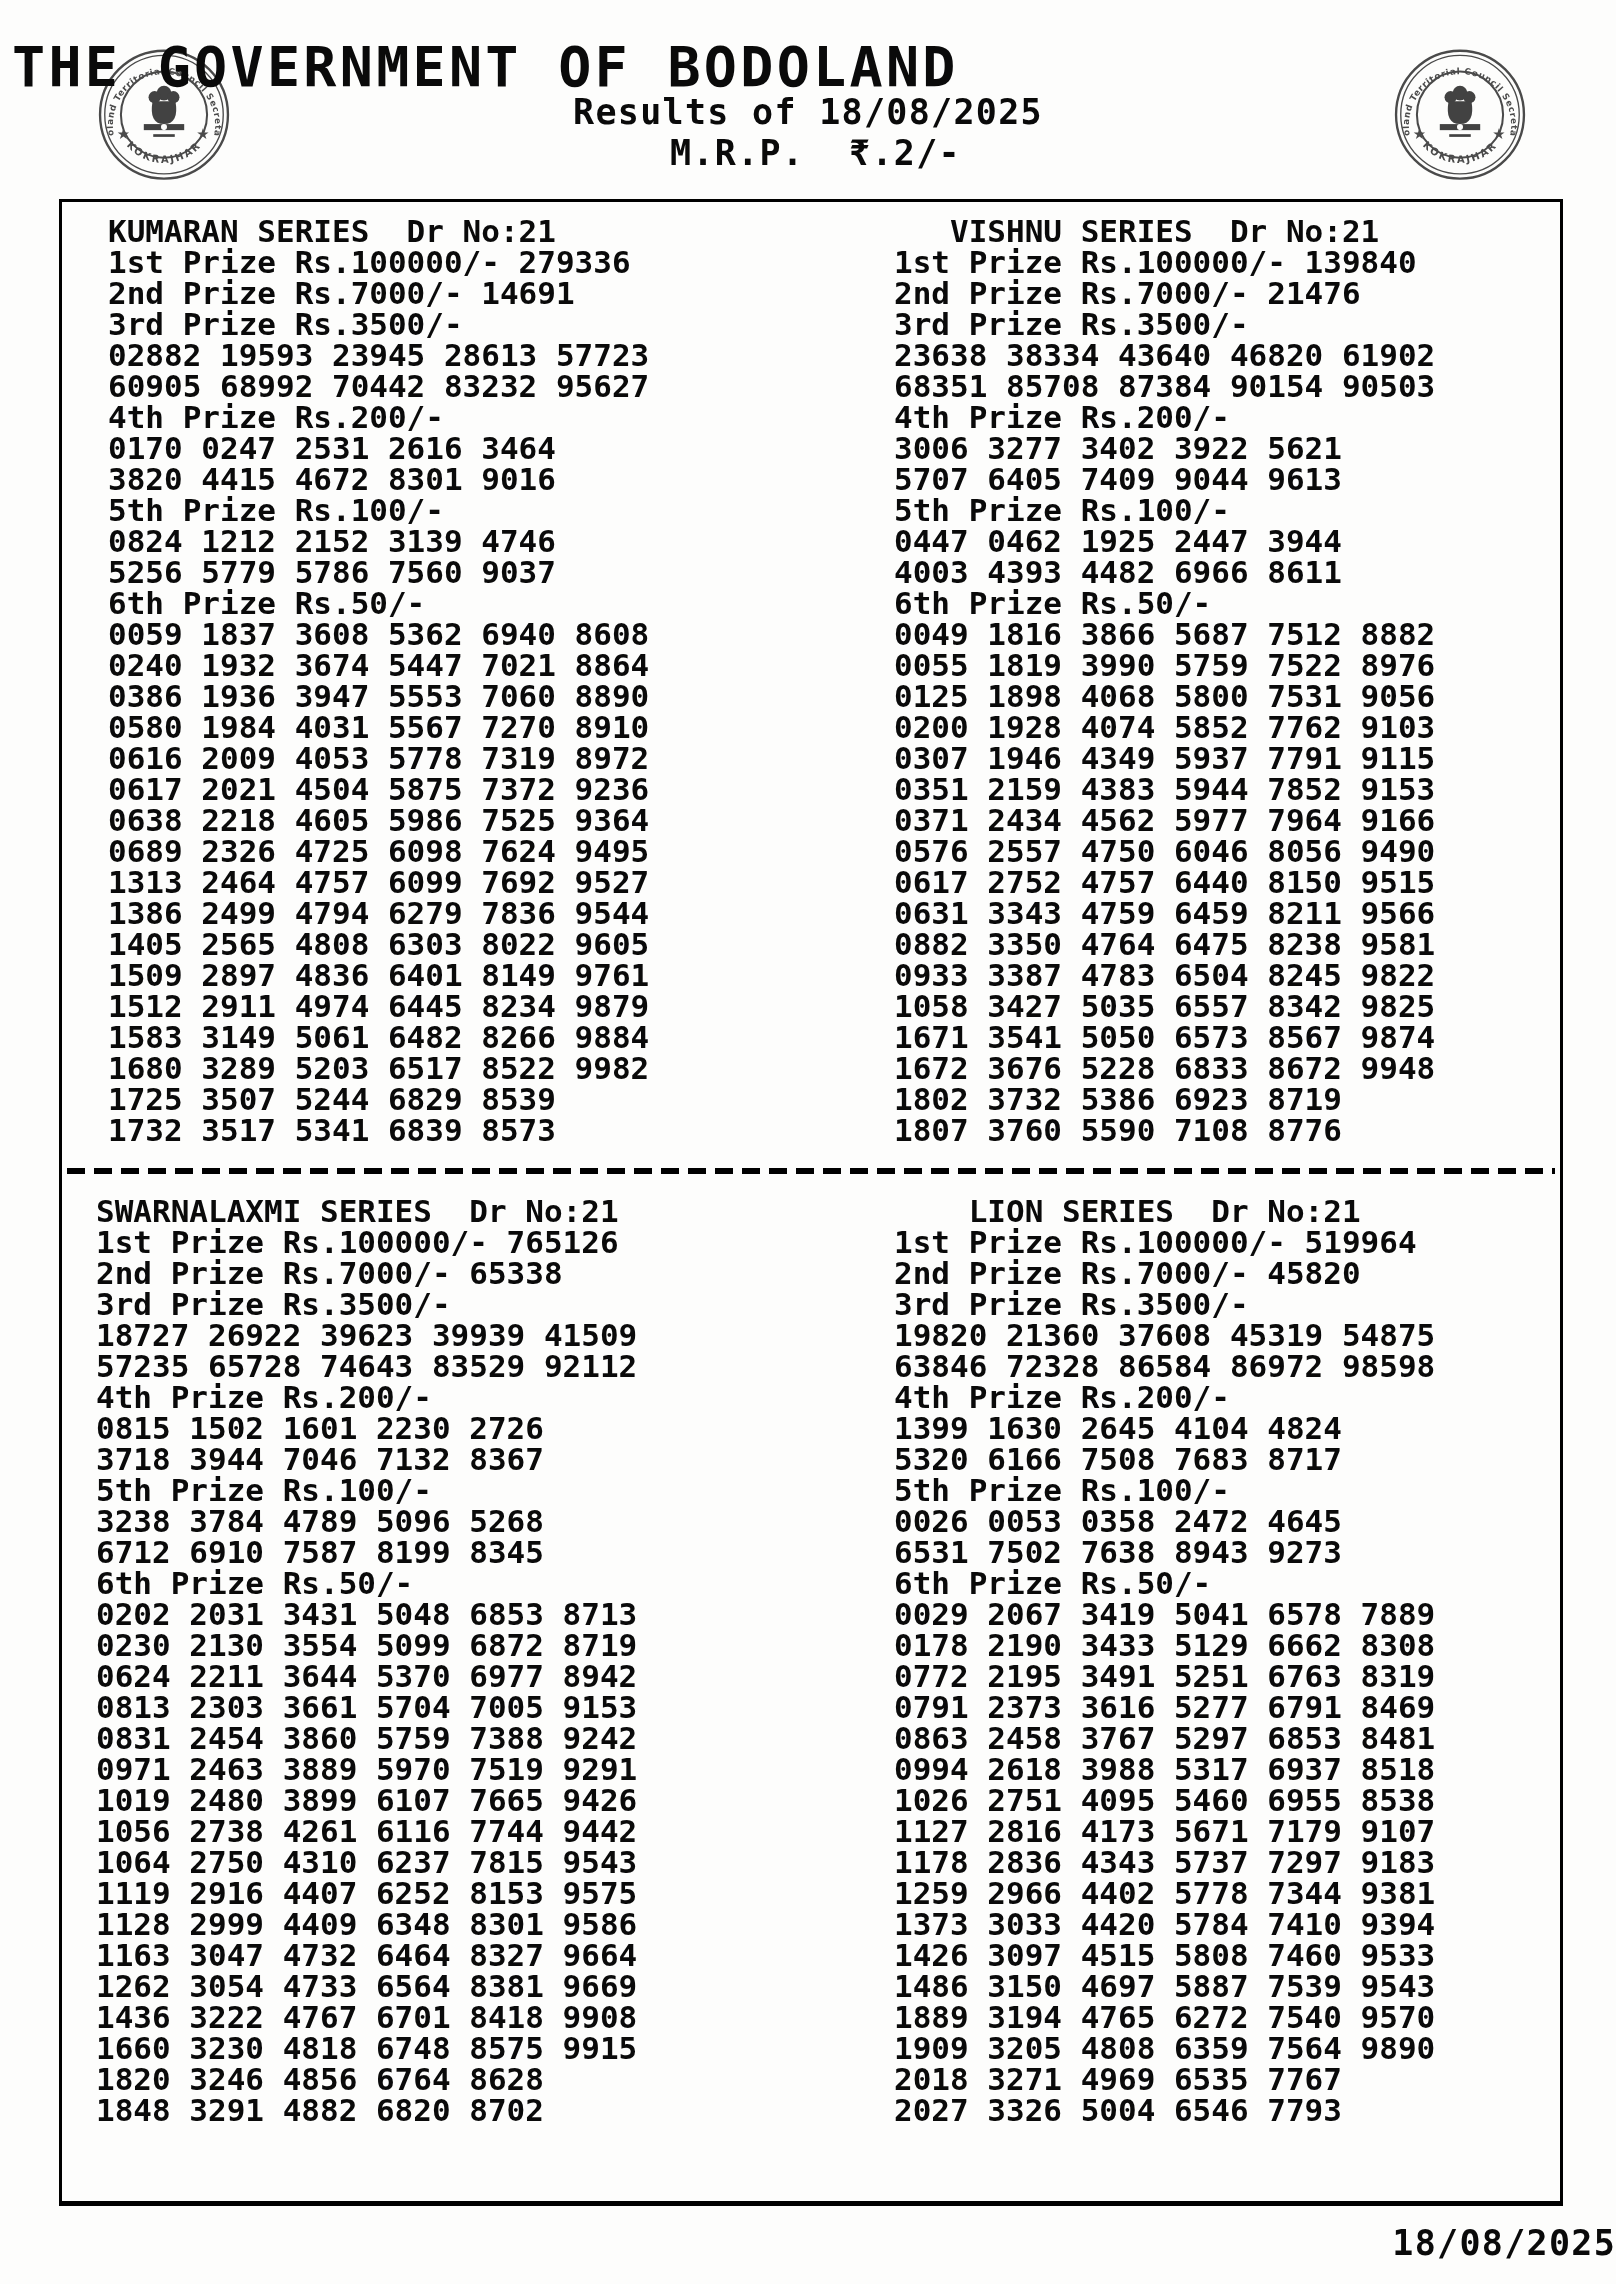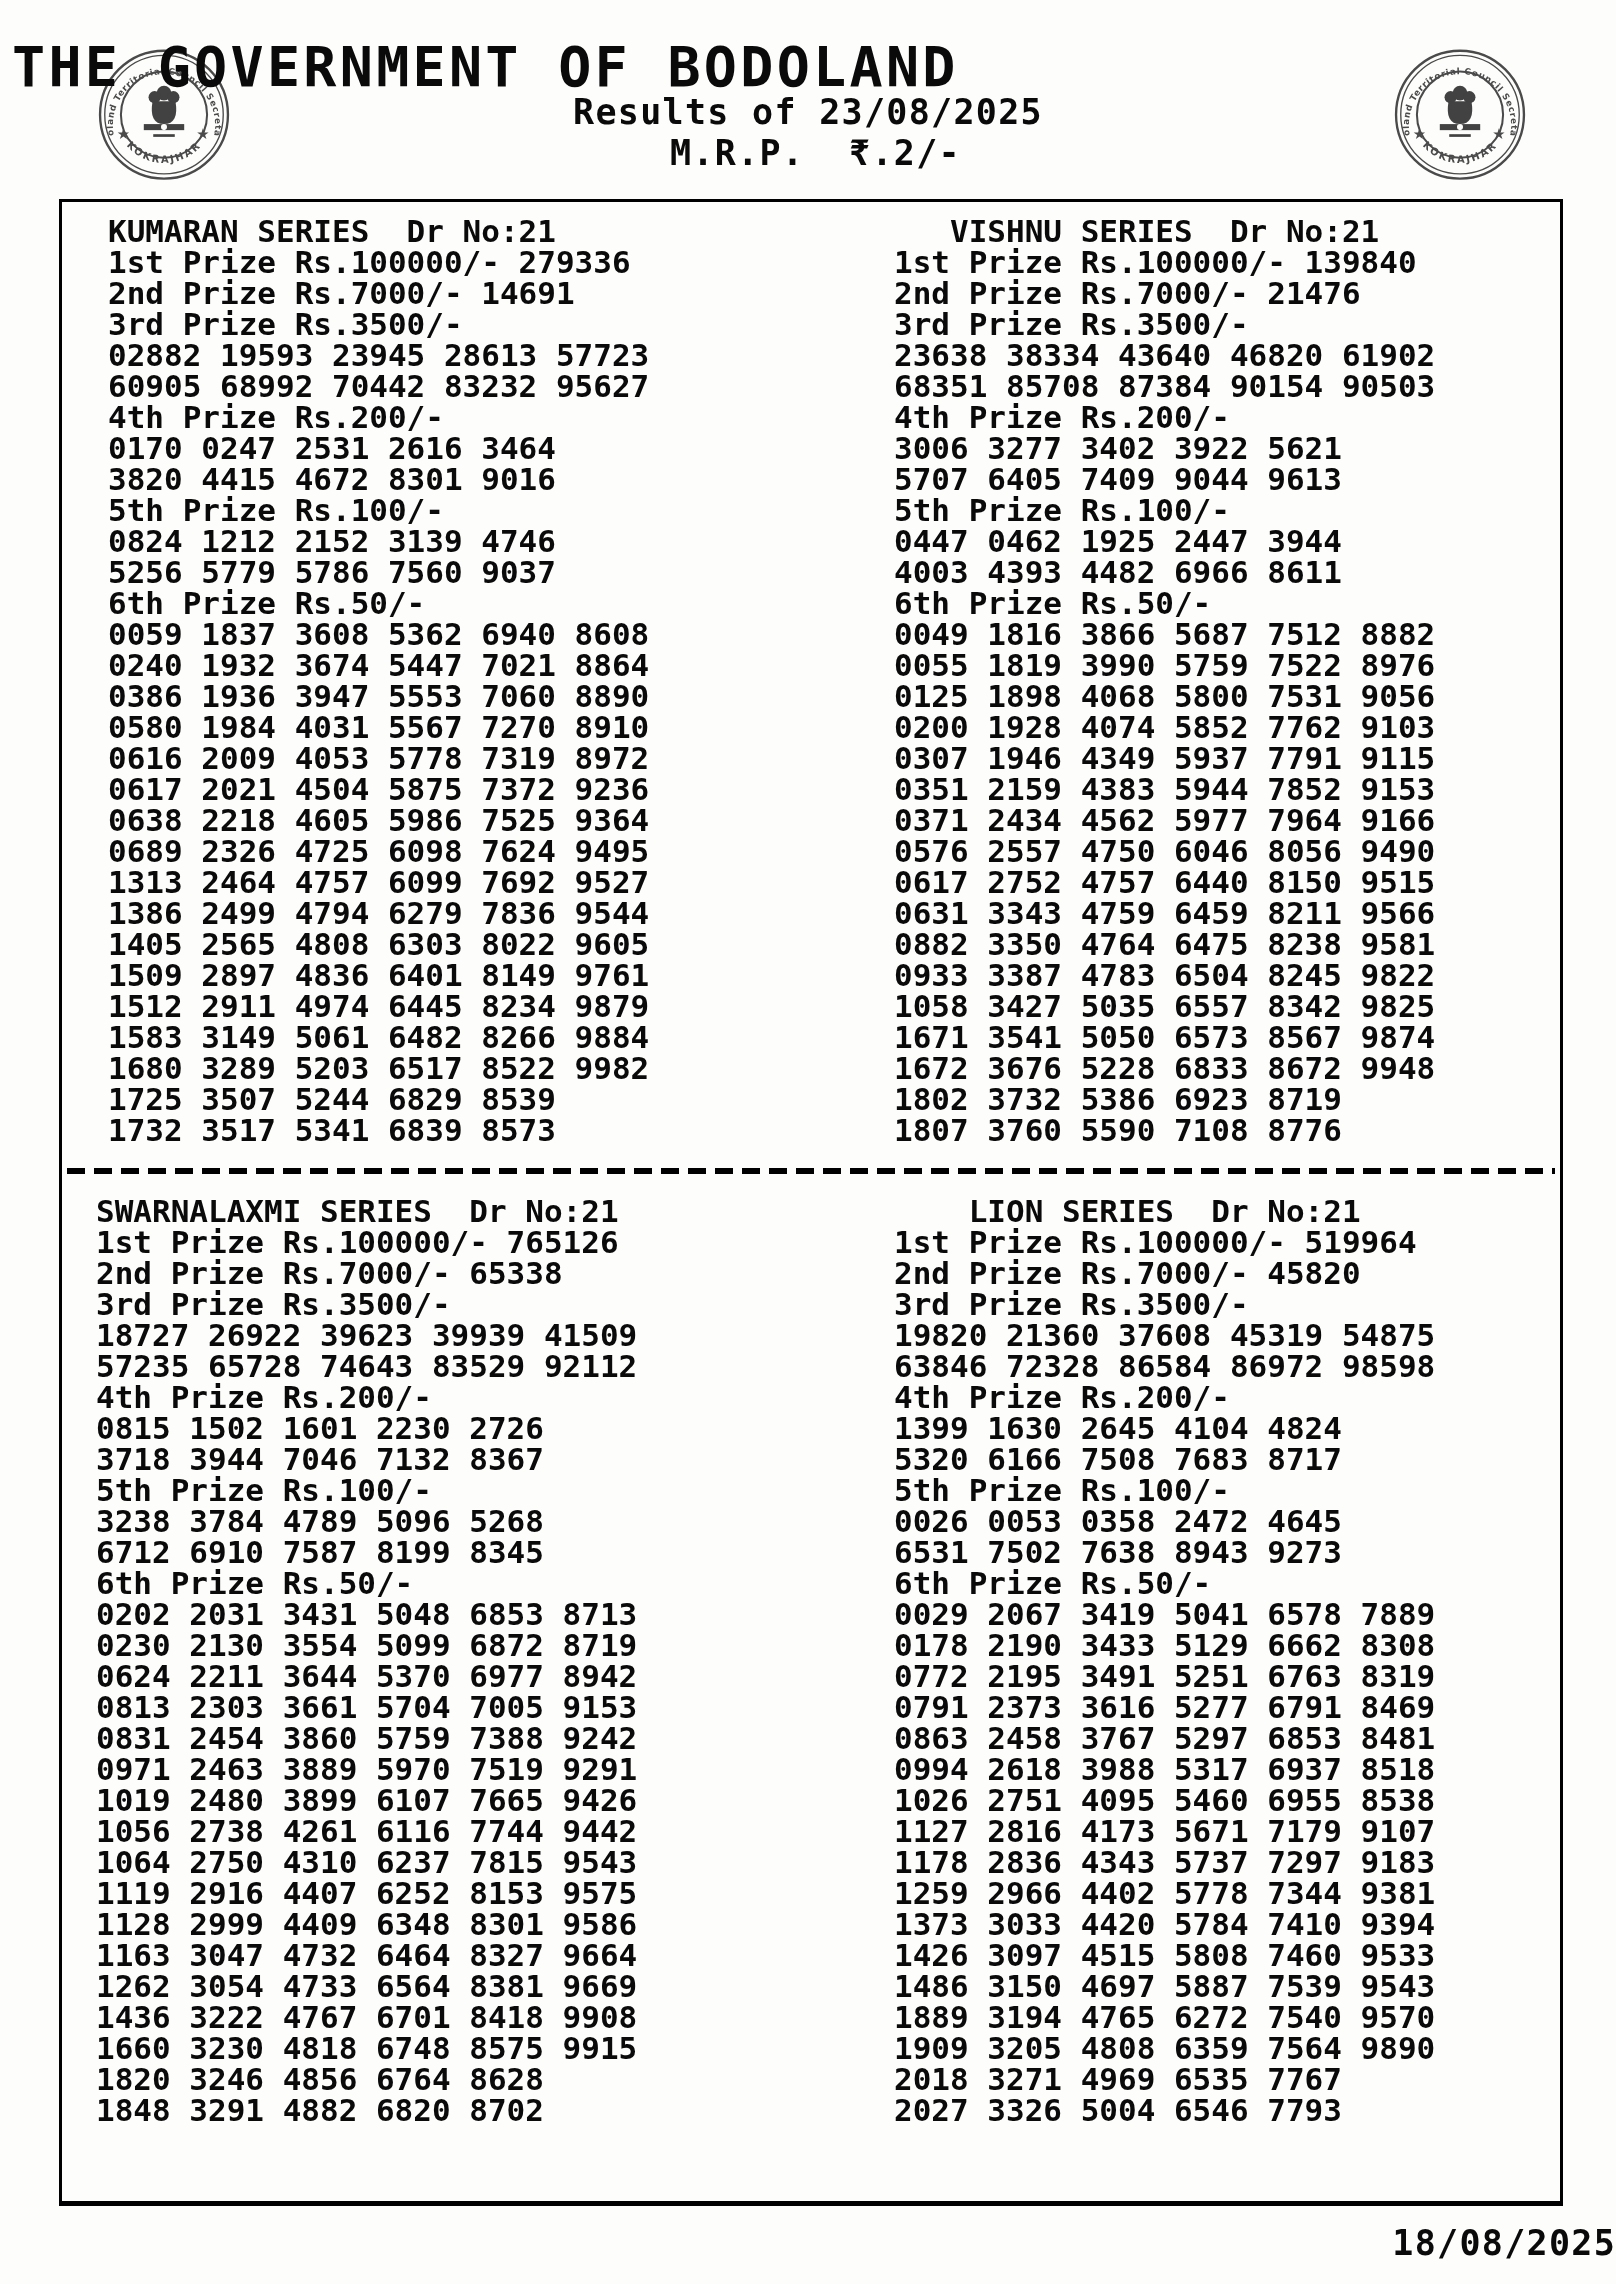--- a/index.html
+++ b/index.html
@@ -74,21 +74,21 @@
       <circle cx="86" cy="76" r="9"></circle>
       <circle cx="114" cy="76" r="9"></circle>
       <path d="M 83,82 C 79,104 85,116 100,116 C 115,116 121,104 117,82 Z"></path>
       <rect x="70" y="116" width="60" height="9"></rect>
       <circle cx="100" cy="120.5" r="4.5" fill="#fdfdfc"></circle>
       <rect x="84" y="131" width="32" height="4"></rect>
     </g>
   </svg>
 
   <div class="title">THE GOVERNMENT OF BODOLAND</div>
-  <div class="subtitle">Results of 23/08/2025</div>
+  <div class="subtitle">Results of 18/08/2025</div>
   <div class="mrp">M.R.P.  ₹.2/-</div>
 
   <div class="resultbox">
     <div class="series pos-k"><div class="line">KUMARAN SERIES  Dr No:21</div><div class="line">1st Prize Rs.100000/- 279336</div><div class="line">2nd Prize Rs.7000/- 14691</div><div class="line">3rd Prize Rs.3500/-</div><div class="line">02882 19593 23945 28613 57723</div><div class="line">60905 68992 70442 83232 95627</div><div class="line">4th Prize Rs.200/-</div><div class="line">0170 0247 2531 2616 3464</div><div class="line">3820 4415 4672 8301 9016</div><div class="line">5th Prize Rs.100/-</div><div class="line">0824 1212 2152 3139 4746</div><div class="line">5256 5779 5786 7560 9037</div><div class="line">6th Prize Rs.50/-</div><div class="line">0059 1837 3608 5362 6940 8608</div><div class="line">0240 1932 3674 5447 7021 8864</div><div class="line">0386 1936 3947 5553 7060 8890</div><div class="line">0580 1984 4031 5567 7270 8910</div><div class="line">0616 2009 4053 5778 7319 8972</div><div class="line">0617 2021 4504 5875 7372 9236</div><div class="line">0638 2218 4605 5986 7525 9364</div><div class="line">0689 2326 4725 6098 7624 9495</div><div class="line">1313 2464 4757 6099 7692 9527</div><div class="line">1386 2499 4794 6279 7836 9544</div><div class="line">1405 2565 4808 6303 8022 9605</div><div class="line">1509 2897 4836 6401 8149 9761</div><div class="line">1512 2911 4974 6445 8234 9879</div><div class="line">1583 3149 5061 6482 8266 9884</div><div class="line">1680 3289 5203 6517 8522 9982</div><div class="line">1725 3507 5244 6829 8539</div><div class="line">1732 3517 5341 6839 8573</div></div>
     <div class="series pos-v"><div class="line">   VISHNU SERIES  Dr No:21</div><div class="line">1st Prize Rs.100000/- 139840</div><div class="line">2nd Prize Rs.7000/- 21476</div><div class="line">3rd Prize Rs.3500/-</div><div class="line">23638 38334 43640 46820 61902</div><div class="line">68351 85708 87384 90154 90503</div><div class="line">4th Prize Rs.200/-</div><div class="line">3006 3277 3402 3922 5621</div><div class="line">5707 6405 7409 9044 9613</div><div class="line">5th Prize Rs.100/-</div><div class="line">0447 0462 1925 2447 3944</div><div class="line">4003 4393 4482 6966 8611</div><div class="line">6th Prize Rs.50/-</div><div class="line">0049 1816 3866 5687 7512 8882</div><div class="line">0055 1819 3990 5759 7522 8976</div><div class="line">0125 1898 4068 5800 7531 9056</div><div class="line">0200 1928 4074 5852 7762 9103</div><div class="line">0307 1946 4349 5937 7791 9115</div><div class="line">0351 2159 4383 5944 7852 9153</div><div class="line">0371 2434 4562 5977 7964 9166</div><div class="line">0576 2557 4750 6046 8056 9490</div><div class="line">0617 2752 4757 6440 8150 9515</div><div class="line">0631 3343 4759 6459 8211 9566</div><div class="line">0882 3350 4764 6475 8238 9581</div><div class="line">0933 3387 4783 6504 8245 9822</div><div class="line">1058 3427 5035 6557 8342 9825</div><div class="line">1671 3541 5050 6573 8567 9874</div><div class="line">1672 3676 5228 6833 8672 9948</div><div class="line">1802 3732 5386 6923 8719</div><div class="line">1807 3760 5590 7108 8776</div></div>
     <div class="divider"></div>
     <div class="series pos-s"><div class="line">SWARNALAXMI SERIES  Dr No:21</div><div class="line">1st Prize Rs.100000/- 765126</div><div class="line">2nd Prize Rs.7000/- 65338</div><div class="line">3rd Prize Rs.3500/-</div><div class="line">18727 26922 39623 39939 41509</div><div class="line">57235 65728 74643 83529 92112</div><div class="line">4th Prize Rs.200/-</div><div class="line">0815 1502 1601 2230 2726</div><div class="line">3718 3944 7046 7132 8367</div><div class="line">5th Prize Rs.100/-</div><div class="line">3238 3784 4789 5096 5268</div><div class="line">6712 6910 7587 8199 8345</div><div class="line">6th Prize Rs.50/-</div><div class="line">0202 2031 3431 5048 6853 8713</div><div class="line">0230 2130 3554 5099 6872 8719</div><div class="line">0624 2211 3644 5370 6977 8942</div><div class="line">0813 2303 3661 5704 7005 9153</div><div class="line">0831 2454 3860 5759 7388 9242</div><div class="line">0971 2463 3889 5970 7519 9291</div><div class="line">1019 2480 3899 6107 7665 9426</div><div class="line">1056 2738 4261 6116 7744 9442</div><div class="line">1064 2750 4310 6237 7815 9543</div><div class="line">1119 2916 4407 6252 8153 9575</div><div class="line">1128 2999 4409 6348 8301 9586</div><div class="line">1163 3047 4732 6464 8327 9664</div><div class="line">1262 3054 4733 6564 8381 9669</div><div class="line">1436 3222 4767 6701 8418 9908</div><div class="line">1660 3230 4818 6748 8575 9915</div><div class="line">1820 3246 4856 6764 8628</div><div class="line">1848 3291 4882 6820 8702</div></div>
     <div class="series pos-l"><div class="line">    LION SERIES  Dr No:21</div><div class="line">1st Prize Rs.100000/- 519964</div><div class="line">2nd Prize Rs.7000/- 45820</div><div class="line">3rd Prize Rs.3500/-</div><div class="line">19820 21360 37608 45319 54875</div><div class="line">63846 72328 86584 86972 98598</div><div class="line">4th Prize Rs.200/-</div><div class="line">1399 1630 2645 4104 4824</div><div class="line">5320 6166 7508 7683 8717</div><div class="line">5th Prize Rs.100/-</div><div class="line">0026 0053 0358 2472 4645</div><div class="line">6531 7502 7638 8943 9273</div><div class="line">6th Prize Rs.50/-</div><div class="line">0029 2067 3419 5041 6578 7889</div><div class="line">0178 2190 3433 5129 6662 8308</div><div class="line">0772 2195 3491 5251 6763 8319</div><div class="line">0791 2373 3616 5277 6791 8469</div><div class="line">0863 2458 3767 5297 6853 8481</div><div class="line">0994 2618 3988 5317 6937 8518</div><div class="line">1026 2751 4095 5460 6955 8538</div><div class="line">1127 2816 4173 5671 7179 9107</div><div class="line">1178 2836 4343 5737 7297 9183</div><div class="line">1259 2966 4402 5778 7344 9381</div><div class="line">1373 3033 4420 5784 7410 9394</div><div class="line">1426 3097 4515 5808 7460 9533</div><div class="line">1486 3150 4697 5887 7539 9543</div><div class="line">1889 3194 4765 6272 7540 9570</div><div class="line">1909 3205 4808 6359 7564 9890</div><div class="line">2018 3271 4969 6535 7767</div><div class="line">2027 3326 5004 6546 7793</div></div>
   </div>
 

